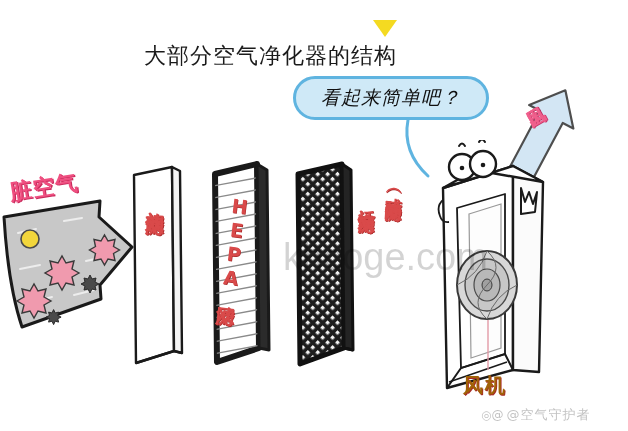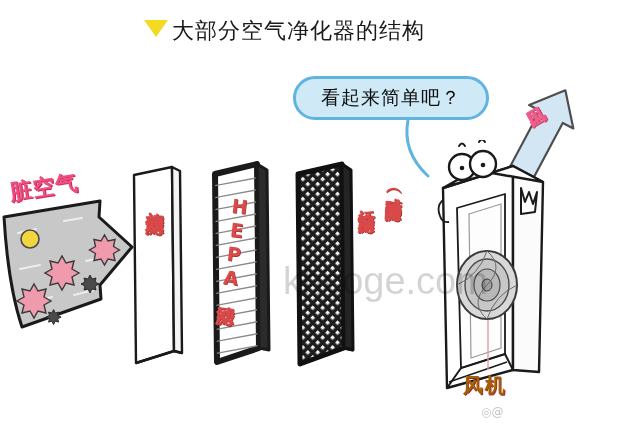--- a/index.html
+++ b/index.html
@@ -8,21 +8,21 @@
     background:#ffffff;
     font-family:"DejaVu Sans","Liberation Sans",sans-serif;
     overflow:hidden;
     position:relative;
   }
   #stage{position:absolute;left:0;top:0;width:628px;height:431px;overflow:hidden;background:#fff;}
 
   
   .title-row{
     position:absolute;left:144px;top:16px;
-    display:flex;align-items:flex-start;gap:4px;
+    display:flex;align-items:flex-end;gap:4px;flex-direction:column;
   }
   .tri{
     width:0;height:0;
     border-left:12px solid transparent;
     border-right:12px solid transparent;
     border-top:17px solid #f4da21;
     margin-top:4px;
   }
   .title-text{
     font-size:22px;color:#1a1a1a;letter-spacing:1px;
@@ -34,21 +34,21 @@
   .bubble{
     position:absolute;left:293px;top:76px;
     width:196px;height:44px;
     background:#cfe9f7;
     border:3px solid #5fb4e0;
     border-radius:22px;
     display:flex;align-items:center;justify-content:center;
     box-sizing:border-box;
   }
   .bubble-text{
-    font-size:19px;color:#101010;white-space:nowrap;letter-spacing:1px;
+    font-size:19px;color:#101010;white-space:nowrap;letter-spacing:1px;font-style:italic;
   }
   .bubble-tail{position:absolute;left:400px;top:118px;width:60px;height:62px;}
   .dirty-label{
     position:absolute;left:10px;top:178px;
     font-size:22px;font-weight:bold;color:#ef4f80;
     transform:rotate(-9deg);transform-origin:left center;
     letter-spacing:1px;white-space:nowrap;
     text-shadow:1px 1px 0 #c92a5c;
   }
   .f-label{
@@ -76,21 +76,21 @@
   }
   .fan-label{
     position:absolute;left:463px;top:372px;
     font-size:20px;font-weight:bold;color:#a16207;
     letter-spacing:2px;white-space:nowrap;
     text-shadow:0.8px 0.8px 0 #a82828;
   }
 
   
   .wm-center{
-    position:absolute;left:283px;top:260px;
+    position:absolute;left:283px;top:236px;
     font-size:38px;color:#000;opacity:0.17;
     letter-spacing:0px;white-space:nowrap;
     font-family:"Liberation Sans",sans-serif;
     pointer-events:none;
   }
   .wm-bottom{
     position:absolute;left:481px;top:406px;
     display:flex;align-items:center;gap:3px;
     opacity:0.30;pointer-events:none;
   }
@@ -271,15 +271,16 @@
 
     <svg width="40" height="60" style="position:absolute;left:470px;top:318px;">
       <line x1="18" y1="2" x2="18" y2="52" stroke="#e29aa6" stroke-width="1.4"></line>
     </svg>
     <div class="fan-label nosel">风机</div>
   </div>
 
   <div class="wm-center nosel">khcoge.com</div>
   <div class="wm-bottom">
     <span class="wm-ic">◎@</span>
+    <span class="wm-tx nosel">@空气守护者</span>
   </div>
 
 </div>
 
 </body></html>

